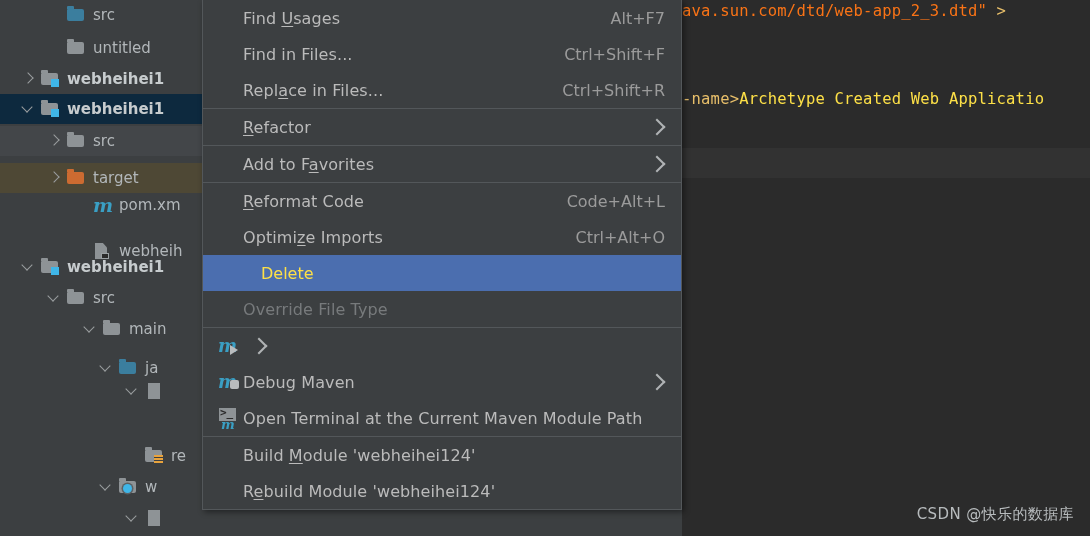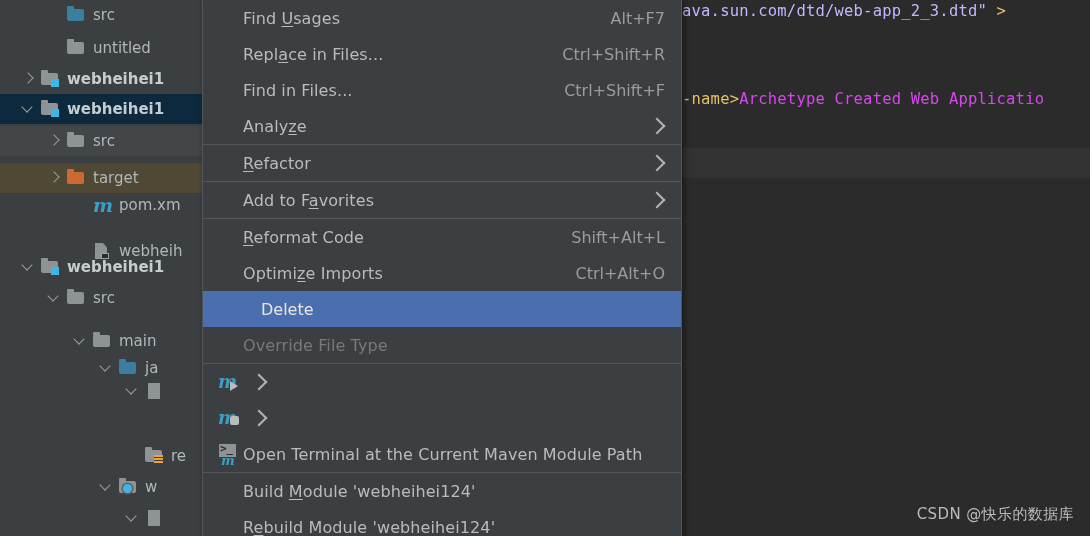--- a/index.html
+++ b/index.html
@@ -34,23 +34,23 @@
     font-family: "DejaVu Sans Mono", "Liberation Mono", monospace;
     font-size: 15.5px;
     letter-spacing: 0.2px;
   }
   .caret-band {
     position: absolute;
     left: 0;
     right: 0;
     background: #323232;
   }
-  .tok-green  { color: #c4b5fd; margin-top: 39px; }
+  .tok-green  { color: #f97316; margin-top: 39px; }
   .tok-orange { color: #e8bf6a; }
-  .tok-grey   { color: #d946ef; }
+  .tok-grey   { color: #fde047; }
 
   
   .tool-stripe {
     position: absolute;
     left: 0;
     top: 36px;
     width: 17px;
     height: 136px;
     background: #2b2b2b;
   }
@@ -251,21 +251,21 @@
     letter-spacing: 0.1px;
   }
   .mi.hl .mi-label { color: #ffffff; }
   .mi.disabled .mi-label { color: #777a7c; }
   .mi-accel {
     font-size: 16px;
     color: #9b9b9b;
     white-space: nowrap;
     padding-left: 18px;
   }
-  .mi.hl .mi-accel { color: #e5e5e5; }
+  .mi.hl .mi-accel { color: #fde047; }
   .mi-submenu {
     width: 10px;
     height: 10px;
     border-right: 2px solid #b0b3b5;
     border-bottom: 2px solid #b0b3b5;
     transform: rotate(-45deg);
     margin-left: 10px;
     margin-right: 2px;
   }
   .sep {
@@ -443,21 +443,21 @@
           <div class="tree-label bold">webheihei1</div>
         </div>
         <div class="tree-row" style="top: 283px;">
           <div style="width: 44px; min-width: 44px; height: 30px;"></div>
           <div class="arrow d"></div>
           <div class="ico f-grey">
             <span class="fld"></span>
           </div>
           <div class="tree-label">src</div>
         </div>
-        <div class="tree-row" style="top: 326px;">
+        <div class="tree-row" style="top: 314px; padding-left: 10px;">
           <div style="width: 70px; min-width: 70px; height: 30px;"></div>
           <div class="arrow d"></div>
           <div class="ico f-grey">
             <span class="fld"></span>
           </div>
           <div class="tree-label">main</div>
         </div>
         <div class="tree-row" style="top: 353px;">
           <div style="width: 96px; min-width: 96px; height: 30px;"></div>
           <div class="arrow d"></div>
@@ -505,50 +505,45 @@
 
   <div class="ctx">
     <div id="ctx-items">
         <div class="mi">
           <div class="mi-icon"></div>
           <div class="mi-label">Find <span class="mn">U</span>sages</div>
           <div class="mi-accel">Alt+F7</div>
         </div>
         <div class="mi">
           <div class="mi-icon"></div>
+          <div class="mi-label">Find in Files...</div>
+          <div class="mi-accel">Ctrl+Shift+F</div>
+        </div>
+        <div class="mi">
+          <div class="mi-icon"></div>
           <div class="mi-label">Repl<span class="mn">a</span>ce in Files...</div>
           <div class="mi-accel">Ctrl+Shift+R</div>
         </div>
-        <div class="mi">
-          <div class="mi-icon"></div>
-          <div class="mi-label">Find in Files...</div>
-          <div class="mi-accel">Ctrl+Shift+F</div>
-        </div>
-        <div class="mi">
-          <div class="mi-icon"></div>
-          <div class="mi-label">Analy<span class="mn">z</span>e</div>
-          <div class="mi-submenu"></div>
-        </div>
         <div class="sep"></div>
         <div class="mi">
           <div class="mi-icon"></div>
           <div class="mi-label"><span class="mn">R</span>efactor</div>
           <div class="mi-submenu"></div>
         </div>
         <div class="sep"></div>
         <div class="mi">
           <div class="mi-icon"></div>
           <div class="mi-label">Add to F<span class="mn">a</span>vorites</div>
           <div class="mi-submenu"></div>
         </div>
         <div class="sep"></div>
         <div class="mi">
           <div class="mi-icon"></div>
           <div class="mi-label"><span class="mn">R</span>eformat Code</div>
-          <div class="mi-accel">Shift+Alt+L</div>
+          <div class="mi-accel">Code+Alt+L</div>
         </div>
         <div class="mi">
           <div class="mi-icon"></div>
           <div class="mi-label">Optimi<span class="mn">z</span>e Imports</div>
           <div class="mi-accel">Ctrl+Alt+O</div>
         </div>
         <div class="mi hl">
           <div class="mi-icon"></div>
           <div class="mi-accel">Delete</div>
         </div>
@@ -562,20 +557,21 @@
             <span class="mvn-ico">m</span>
             <span class="mvn-run"></span>
           </div>
           <div class="mi-submenu"></div>
         </div>
         <div class="mi">
           <div class="mi-icon">
             <span class="mvn-ico">m</span>
             <span class="mvn-bug"></span>
           </div>
+          <div class="mi-label">Debug Maven</div>
           <div class="mi-submenu"></div>
         </div>
         <div class="mi">
           <div class="mi-icon">
             <span class="term-ico"></span>
             <span class="term-m">m</span>
           </div>
           <div class="mi-label">Open Terminal at the Current Maven Module Path</div>
         </div>
         <div class="sep"></div>

